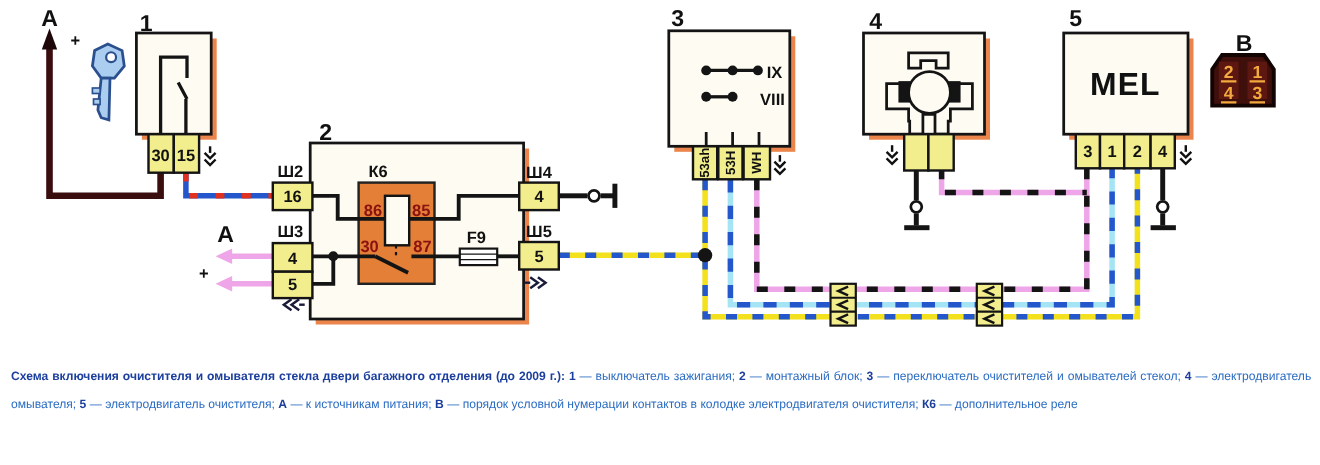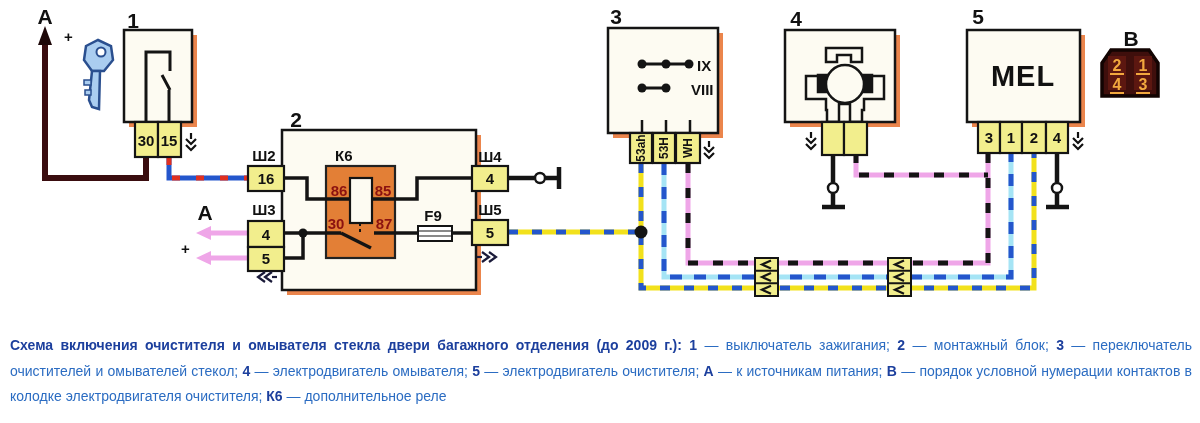--- a/index.html
+++ b/index.html
@@ -7,21 +7,21 @@
   .stage{position:relative;width:1200px;height:423px;background:#fff;}
   svg{display:block;}
   svg text{font-family:"Liberation Sans",sans-serif;}
   .comp-label{font-size:21px;font-weight:700;fill:#111;}
   .small-label{font-size:15px;font-weight:700;fill:#111;}
   .pin-text{font-size:15px;font-weight:700;fill:#111;}
   .relay-num{font-size:15px;font-weight:700;fill:#8b1210;}
   .rot-pin{font-size:12px;font-weight:700;fill:#111;}
   .bnum{font-size:16px;font-weight:700;fill:#f2a93e;}
   .caption{box-sizing:border-box;width:1200px;padding:9px 8px 0 10px;
-    font-size:14px;line-height:25.5px;text-align:justify;color:#2b6cc2;}
+    font-size:11px;line-height:25.5px;text-align:justify;color:#2b6cc2;}
   .caption .seg{color:#2b6cc2;font-weight:400;}
   .caption .bold{color:#1c3f9d;font-weight:700;}
 </style>
 </head>
 <body>
 
 <div class="stage">
 
 <svg width="1200" height="310" viewBox="0 0 1200 310">
   <defs>

